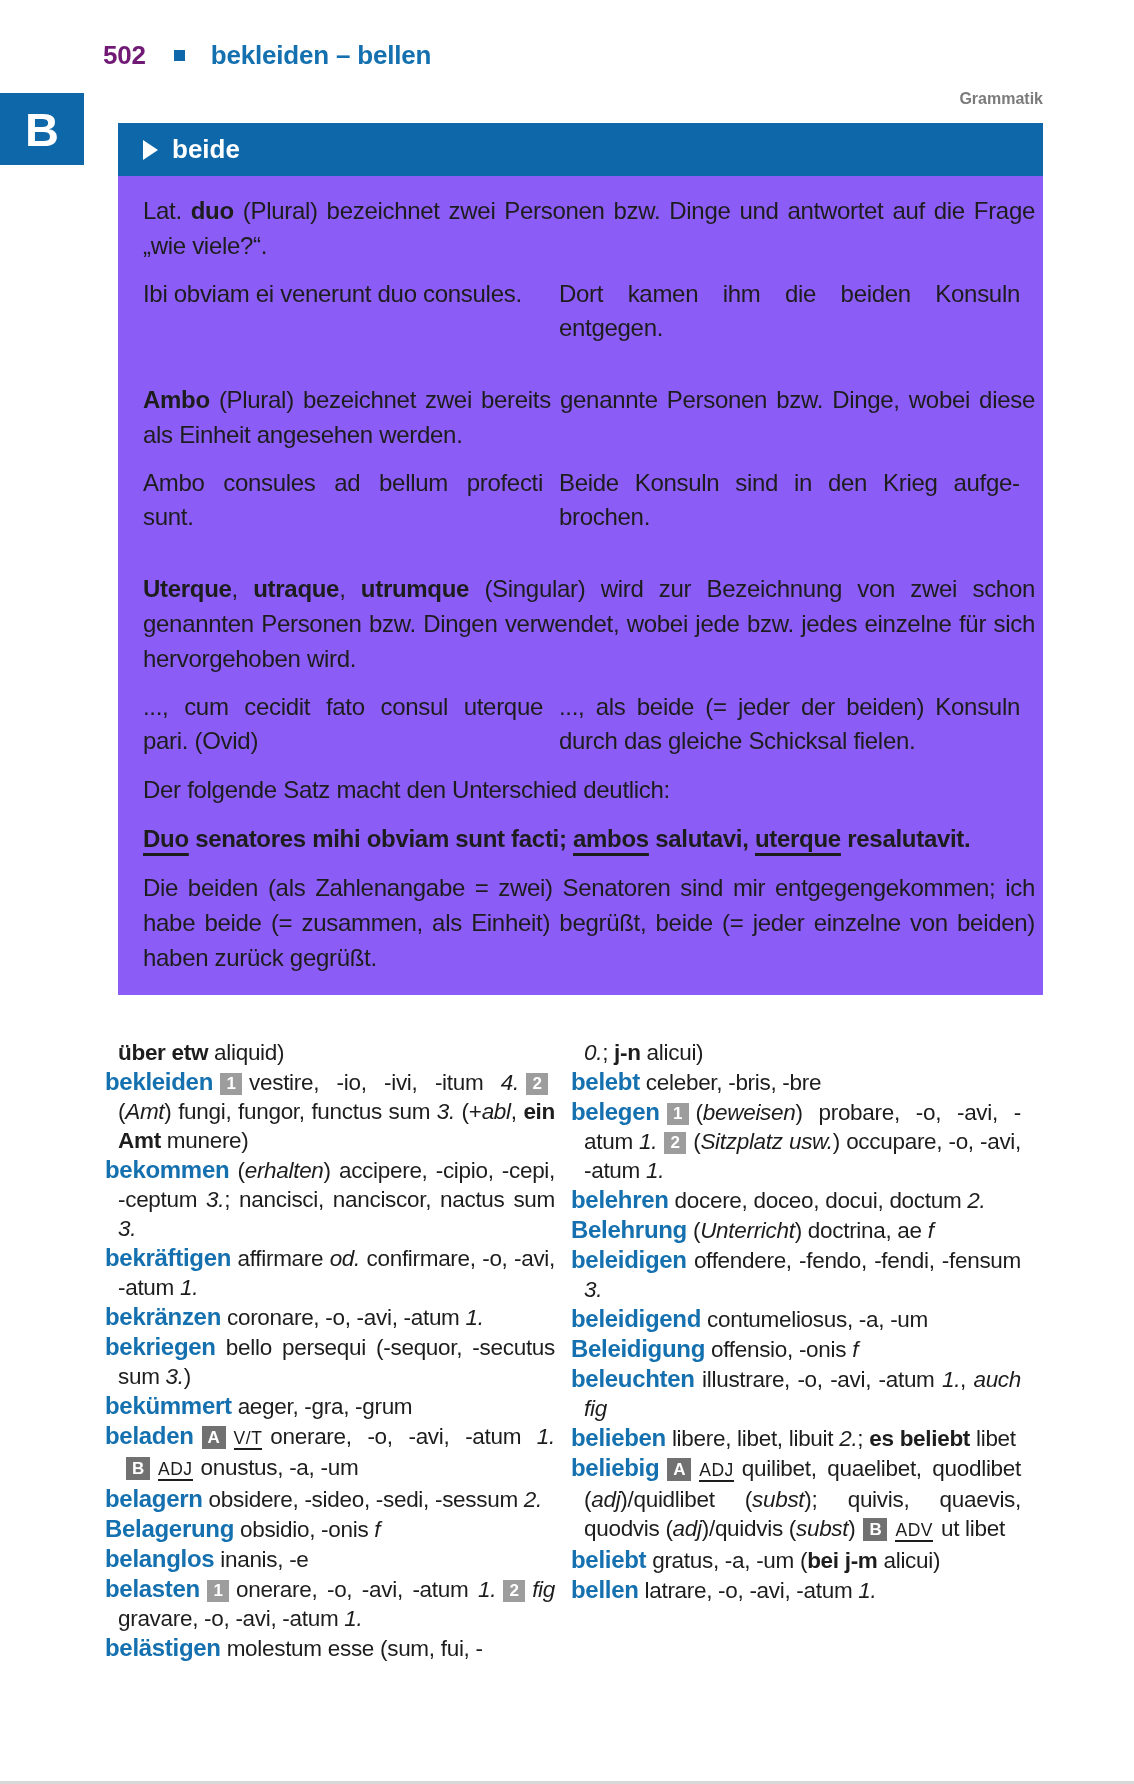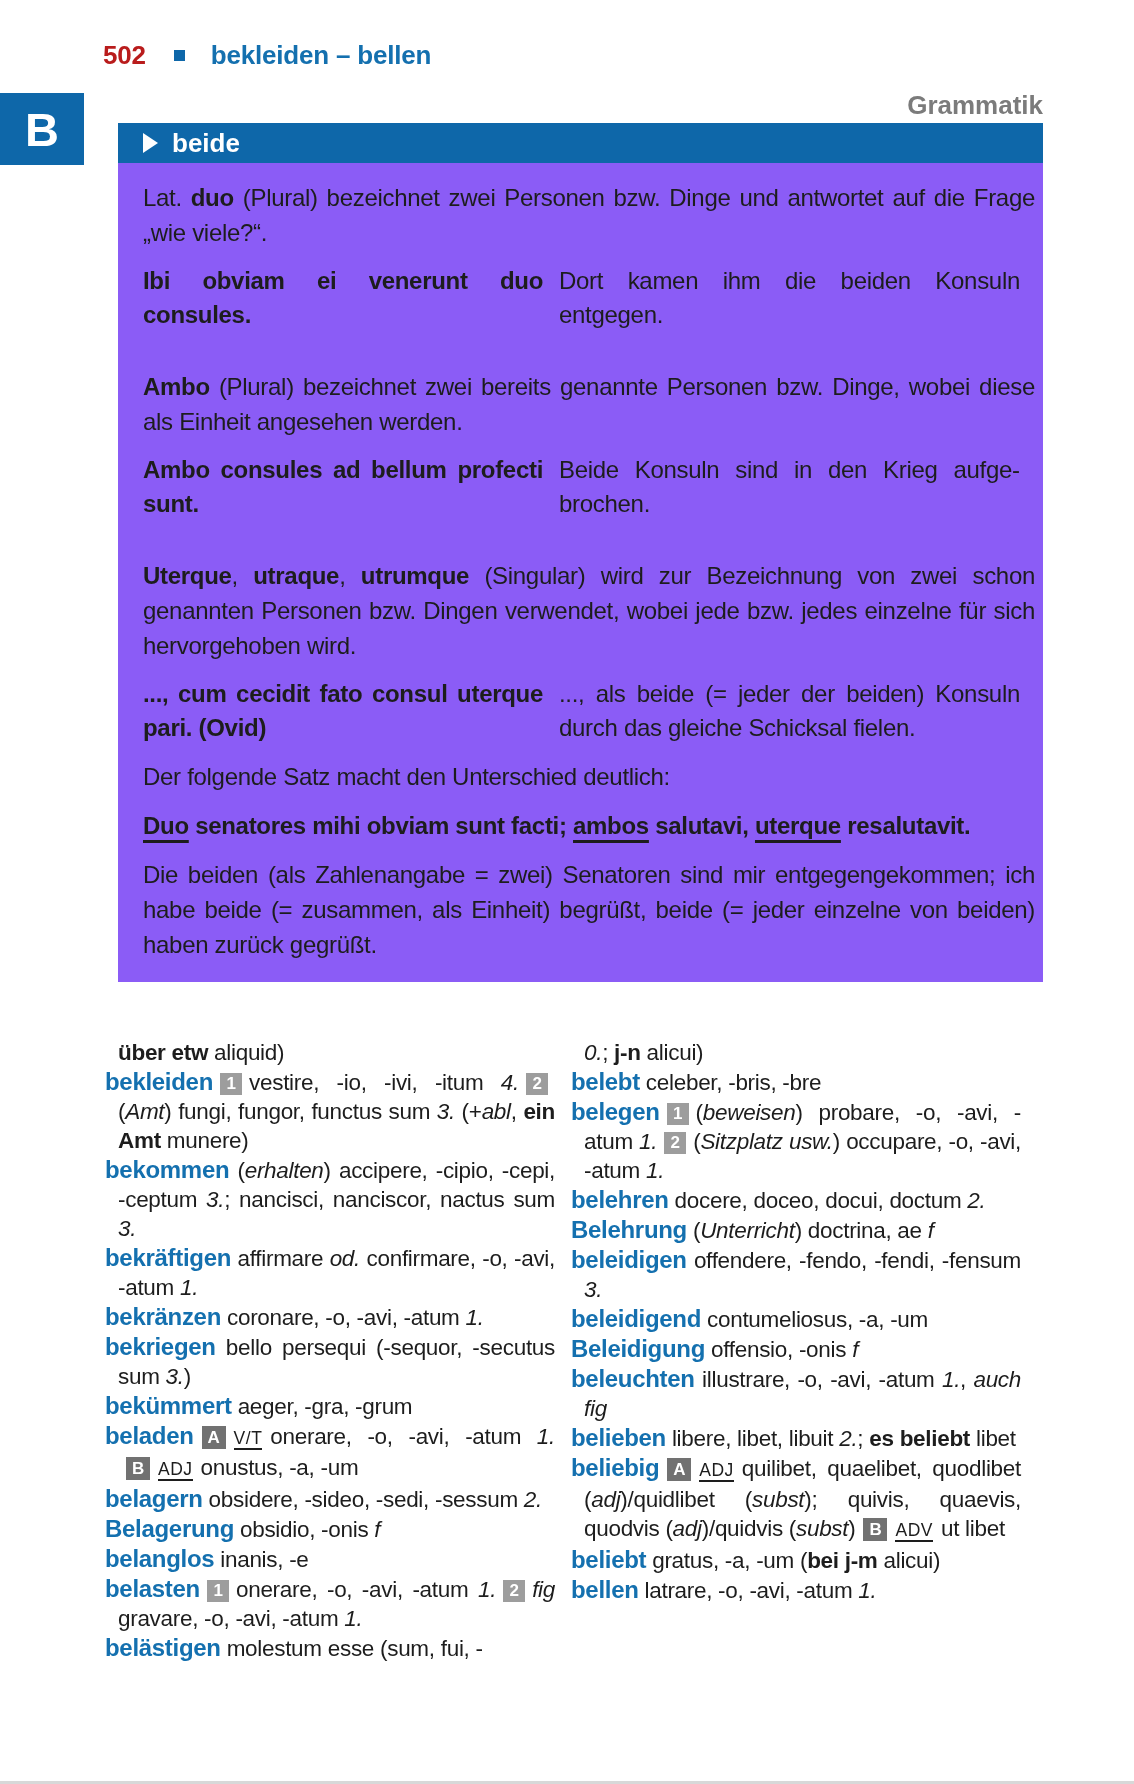--- a/index.html
+++ b/index.html
@@ -7,42 +7,42 @@
     position:relative; width:1134px; height:1784px; background:#ffffff;
     font-family:"Liberation Sans","DejaVu Sans",sans-serif; color:#1d1d1d;
     overflow:hidden;
   }
   
   .page-header {
     position:absolute; left:103px; top:40px;
     display:flex; align-items:center;
     font-size:26px; font-weight:bold; letter-spacing:-0.2px;
   }
-  .page-num { color:#b91c1c; }
+  .page-num { color:#701a75; }
   .bullet {
     width:11px; height:11px; background:#0e67a9;
     display:inline-block; margin:0 26px 0 28px;
   }
   .range { color:#1470af;text-align:right; }
   
   .b-tab {
     position:absolute; left:0; top:93px; width:84px; height:72px;
     background:#0e67a9; color:#ffffff;
     font-size:47px; font-weight:bold;
     display:flex; align-items:center; justify-content:center;
   }
   
   .grammatik-label {
     position:absolute; left:118px; top:90px; width:925px;
-    text-align:right; font-size:26px; font-weight:bold; color:#7b7b7b;
+    text-align:right; font-size:16px; font-weight:bold; color:#7b7b7b;
   }
   
   .grammar-box { position:absolute; left:118px; top:123px; width:925px; }
   .grammar-title-bar {
-    height:40px; background:#0e67a9; color:#ffffff;
+    height:53px; background:#0e67a9; color:#ffffff;
     display:flex; align-items:center; padding-left:25px;
     font-size:26px; font-weight:bold;
   }
   .tri {
     width:0; height:0; display:inline-block;
     border-left:15px solid #ffffff;
     border-top:10px solid transparent;
     border-bottom:10px solid transparent;
     margin-right:14px;
   }
@@ -50,21 +50,21 @@
   .gsec + .gsec { }
   .gpara {
     font-size:24px; line-height:35px; text-align:justify;
     letter-spacing:-0.3px; margin-top:14px;
   }
   .gsec .gpara:first-child { margin-top:4px; }
   .gex {
     display:grid; grid-template-columns:400px 461px; column-gap:16px;
     font-size:24px; line-height:34px; letter-spacing:-0.3px; margin-top:14px;
   }
-  .gex .lat { font-weight:bold; text-align:justify; }
+  .gex .lat { font-weight:normal; text-align:justify; }
   .gex .ger { text-align:justify; }
   
   .dict {
     position:absolute; left:105px; top:1038px; width:932px;
     display:grid; grid-template-columns:450px 450px; column-gap:16px;
   }
   .entry {
     font-size:22.5px; line-height:29px; text-align:justify;
     letter-spacing:-0.3px;
     padding-left:13px; text-indent:-13px;

